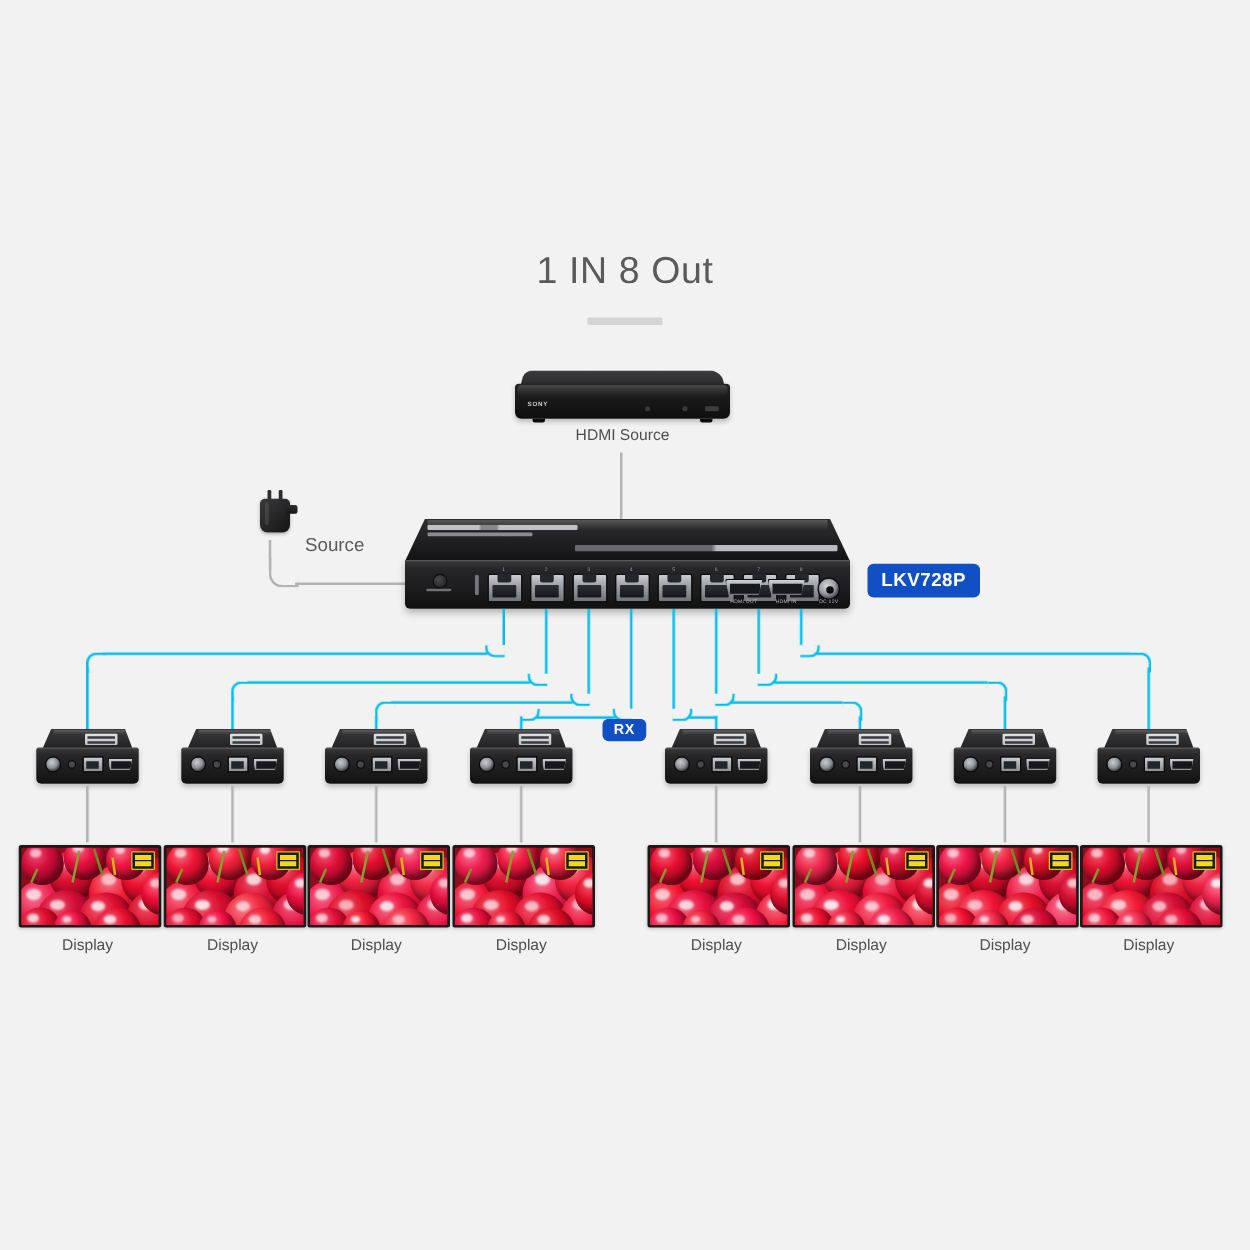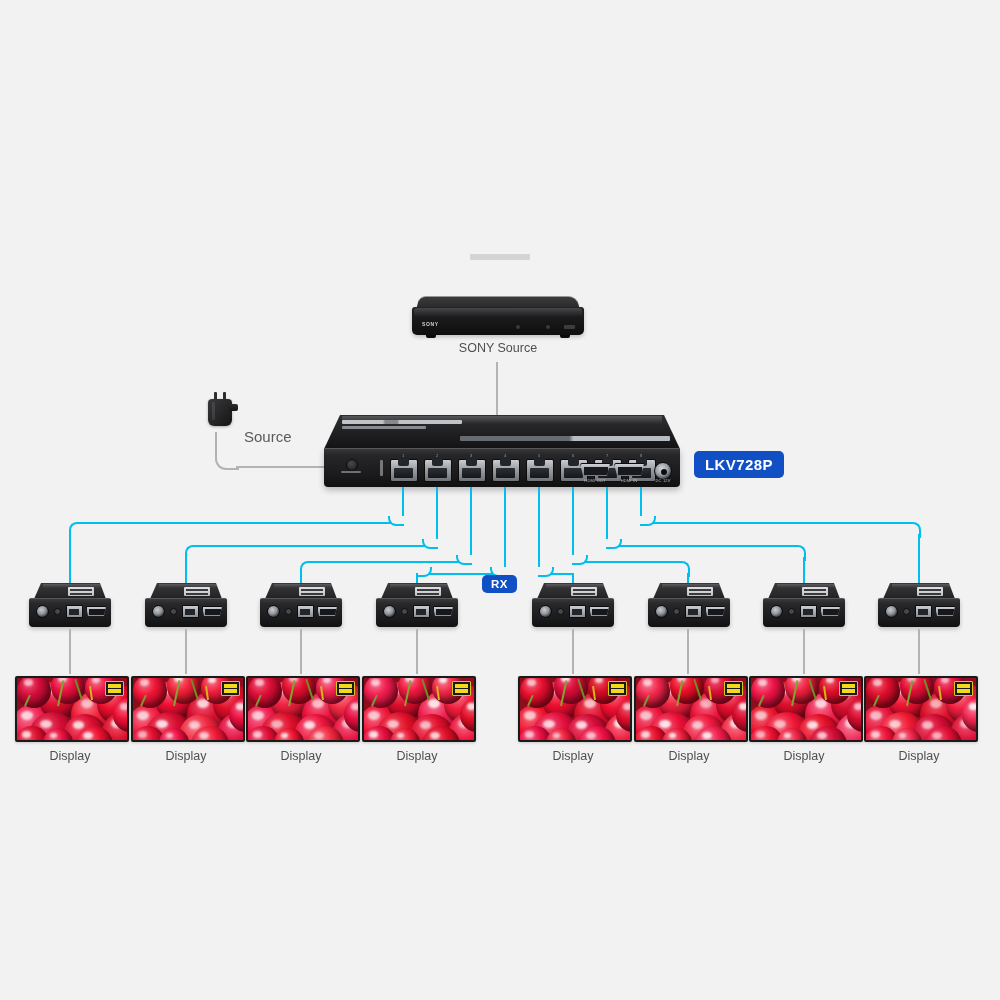--- a/index.html
+++ b/index.html
@@ -216,35 +216,36 @@
   }
   .badge4k u{display:block;background:#f2d91c;width:13px;height:4px;text-decoration:none;}
   .badge4k u+u{margin-top:1.5px;width:13px;height:4px;}
   .disp-label{margin-top:7px;text-align:center;font-size:12.5px;color:#4f4f4f;}
 </style>
 </head>
 <body>
 
 <div class="stage">
 
+  <div id="page-title">1 IN 8 Out</div>
   <div id="title-divider"></div>
 
   <div id="hdmi-source">
     <div class="src-top"></div>
     <div class="src-body">
       <div class="src-sheen"></div>
       <div class="src-logo">SONY</div>
       <div class="src-dot" style="left:104px"></div>
       <div class="src-dot" style="left:134px"></div>
       <div class="src-slot"></div>
     </div>
     <div class="src-foot" style="left:14px"></div>
     <div class="src-foot" style="left:148px"></div>
   </div>
-  <div id="hdmi-source-label">SONY Source</div>
+  <div id="hdmi-source-label">HDMI Source</div>
   <div class="wire-gray" id="wire-source-splitter"></div>
 
   <div id="power-adapter">
     <div class="pa-prong" style="left:10px"></div>
     <div class="pa-prong" style="left:19px"></div>
     <div class="pa-body">
       <div class="pa-hi" style="left:4px;top:3px"></div>
     </div>
     <div class="pa-nose"></div>
   </div>

